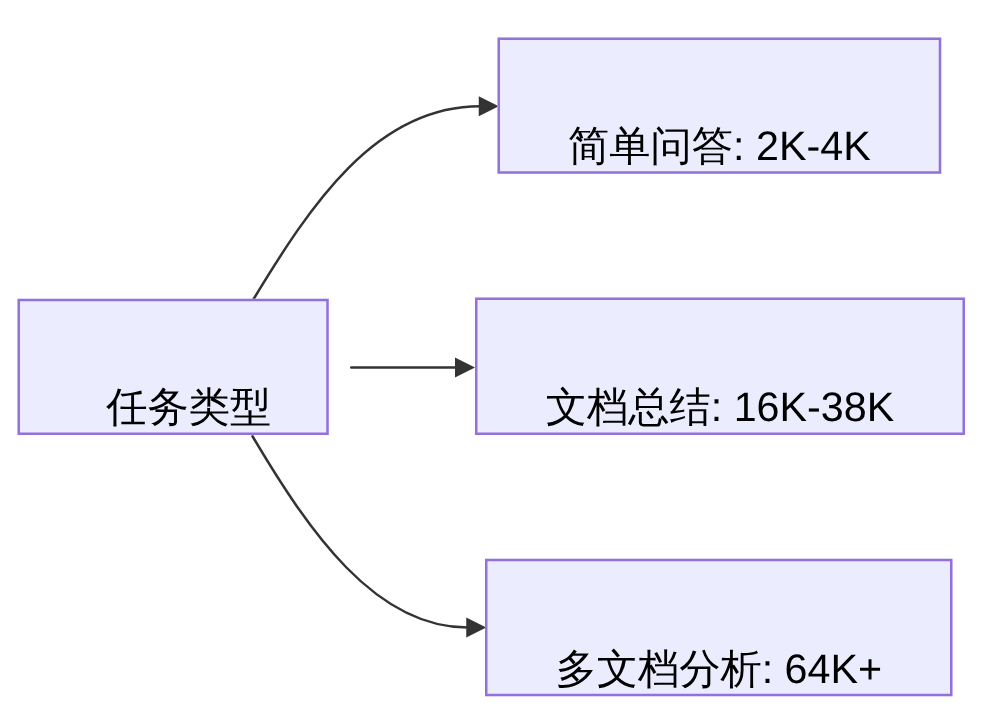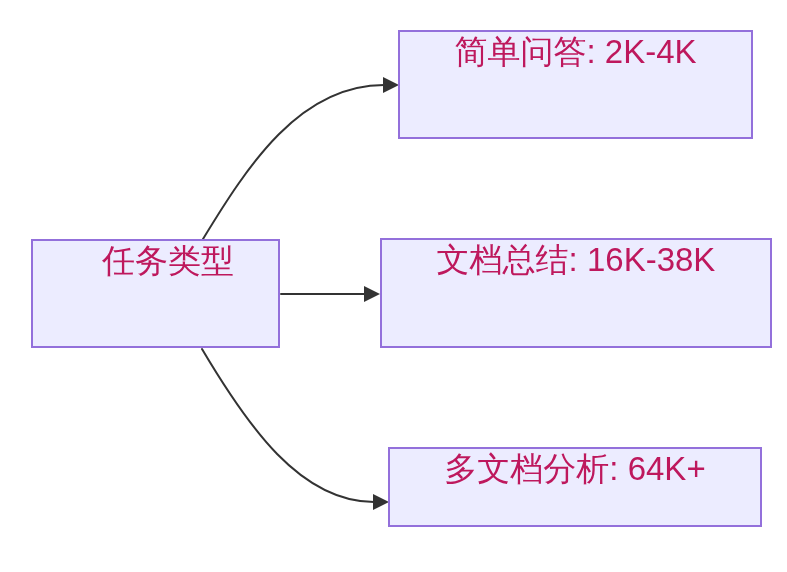--- a/index.html
+++ b/index.html
@@ -21,33 +21,33 @@
     top: 0;
     width: 787px;
     height: 572px;
     pointer-events: none;
   }
   .node {
     position: absolute;
     box-sizing: border-box;
     background: #ECECFF;
     border: 2px solid #9370DB;
-    color: #be185d;
+    color: #000000;
     font-size: 33px;
     line-height: 1.2;
     display: flex;
-    align-items: flex-start;
+    align-items: flex-end;
     justify-content: center;
     text-align: center;
     white-space: nowrap;
   }
-  .node-root  { left: 31px;  top: 239px; width: 249px; height: 109px; padding-left: 25px; }
+  .node-root  { left: 14px;  top: 239px; width: 249px; height: 109px; padding-left: 25px; }
   .node-top   { left: 398px; top: 30px;  width: 355px; height: 109px; }
   .node-mid   { left: 380px; top: 238px; width: 392px; height: 110px; }
-  .node-bot   { left: 388px; top: 447px; width: 374px; height: 80px; }
+  .node-bot   { left: 388px; top: 447px; width: 374px; height: 110px; }
   .edge-path {
     fill: none;
     stroke: #333333;
     stroke-width: 2px;
     stroke-linecap: round;
   }
   .edge-arrow {
     fill: #333333;
     stroke: none;
   }

